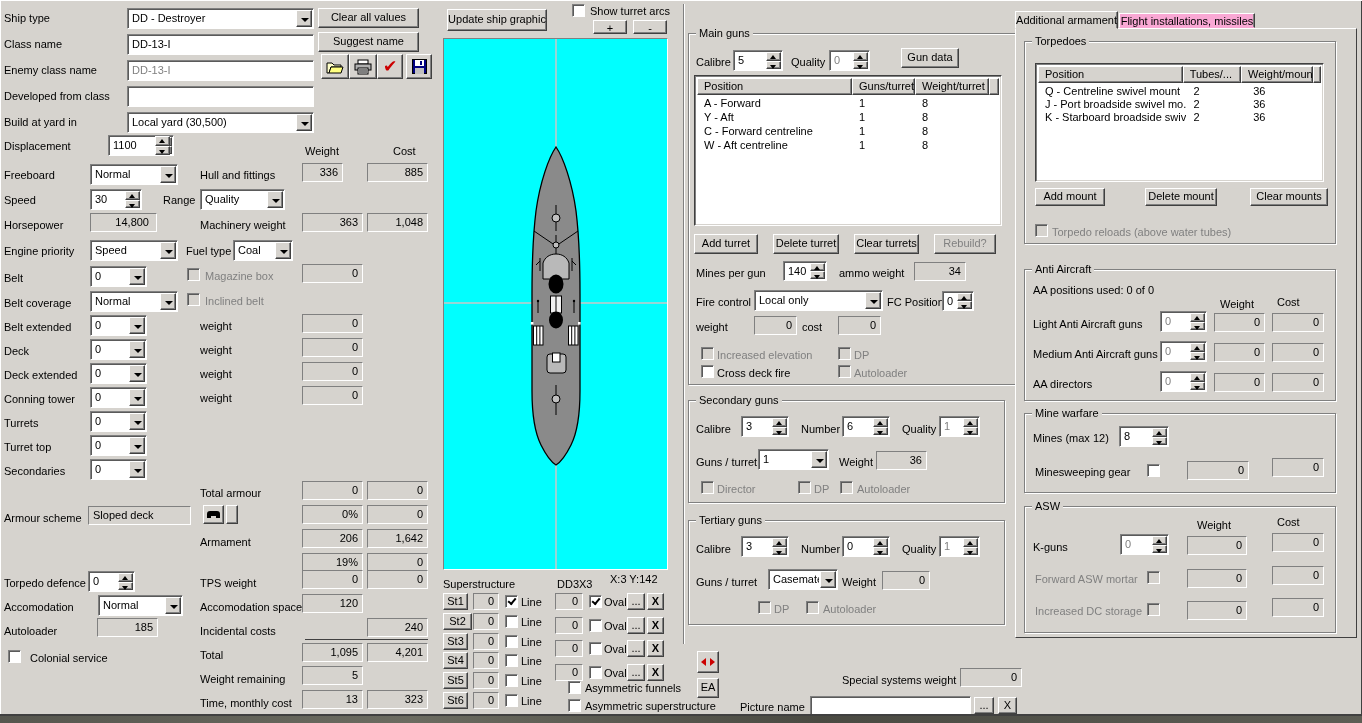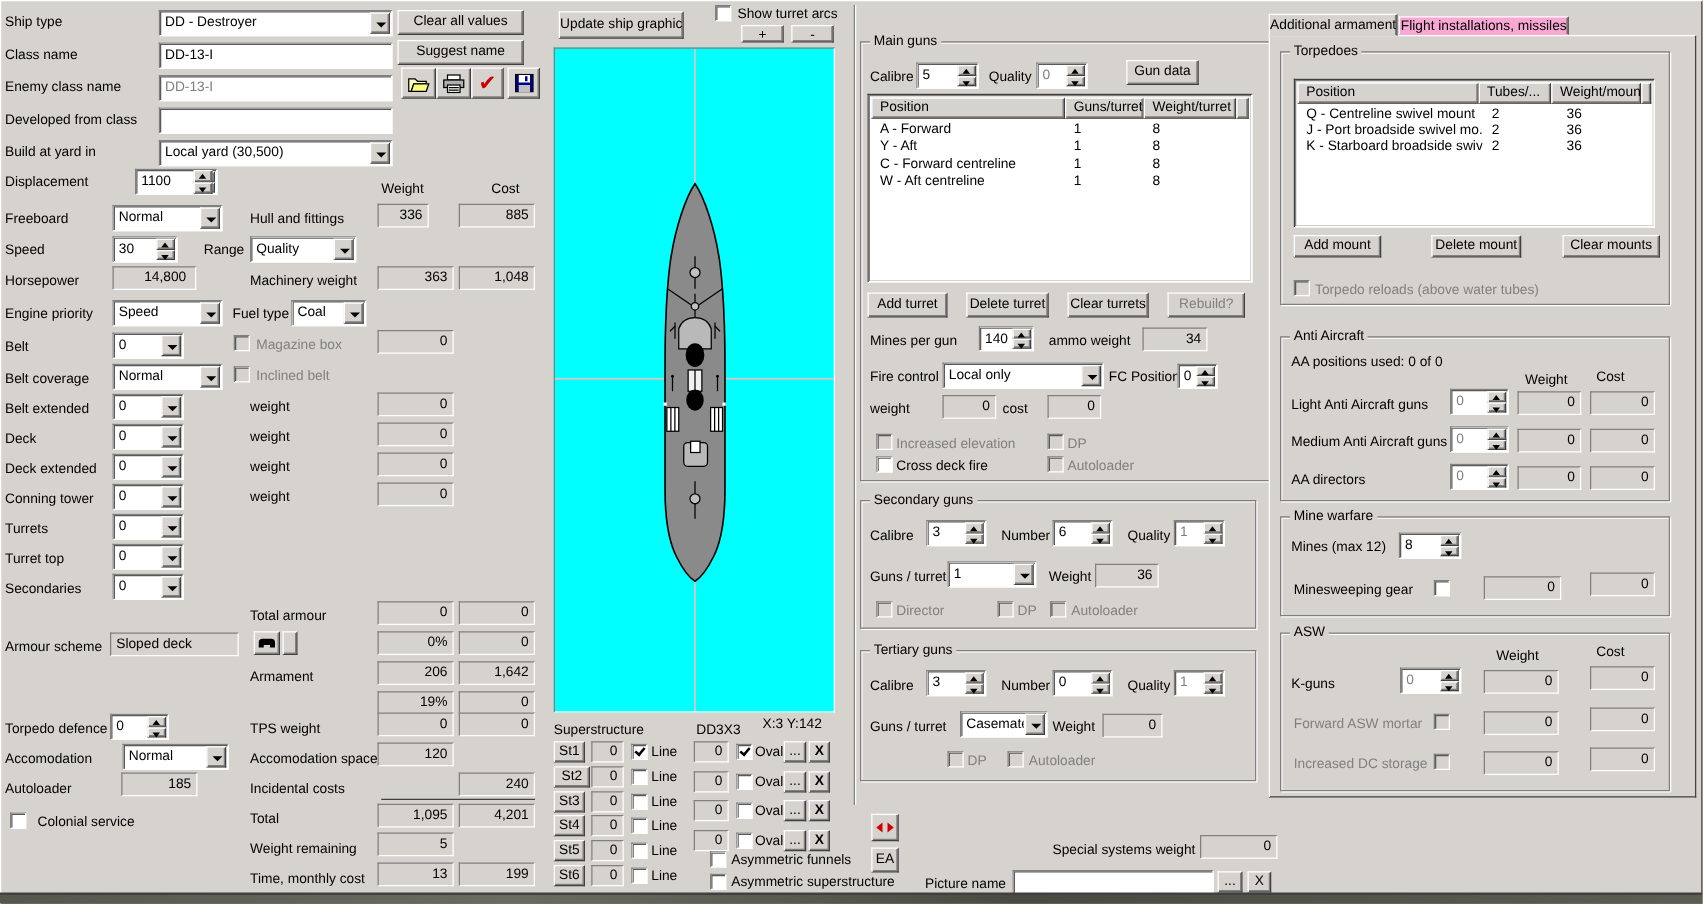--- a/index.html
+++ b/index.html
@@ -323,21 +323,21 @@
   <div class="fld" style="left:367px;top:643px;width:61px">4,201</div>
 
   <div class="cb" style="left:8px;top:650px"></div>
   <span class="lbl" style="left:30px;top:652px">Colonial service</span>
 
   <span class="lbl" style="left:200px;top:673px">Weight remaining</span>
   <div class="fld" style="left:302px;top:666px;width:61px">5</div>
 
   <span class="lbl" style="left:200px;top:697px">Time, monthly cost</span>
   <div class="fld" style="left:302px;top:690px;width:61px">13</div>
-  <div class="fld" style="left:367px;top:690px;width:61px">199</div>
+  <div class="fld" style="left:367px;top:690px;width:61px">323</div>
 
   <div class="btn" style="left:447px;top:9px;width:100px;height:22px;line-height:19px">Update ship graphic</div>
   <div class="cb" style="left:572px;top:4px"></div>
   <span class="lbl" style="left:590px;top:5px">Show turret arcs</span>
   <div class="btn sm" style="left:593px;top:20px;width:34px;height:14px">+</div>
   <div class="btn sm" style="left:633px;top:20px;width:34px;height:14px">-</div>
 
   <div class="graphic" style="left:443px;top:38px;width:225px;height:532px;background:#00ffff">
     <svg width="223" height="530" viewBox="0 0 223 530">
       <line x1="112" y1="0" x2="112" y2="530" stroke="#c9c9c9" stroke-width="1.5"></line>

